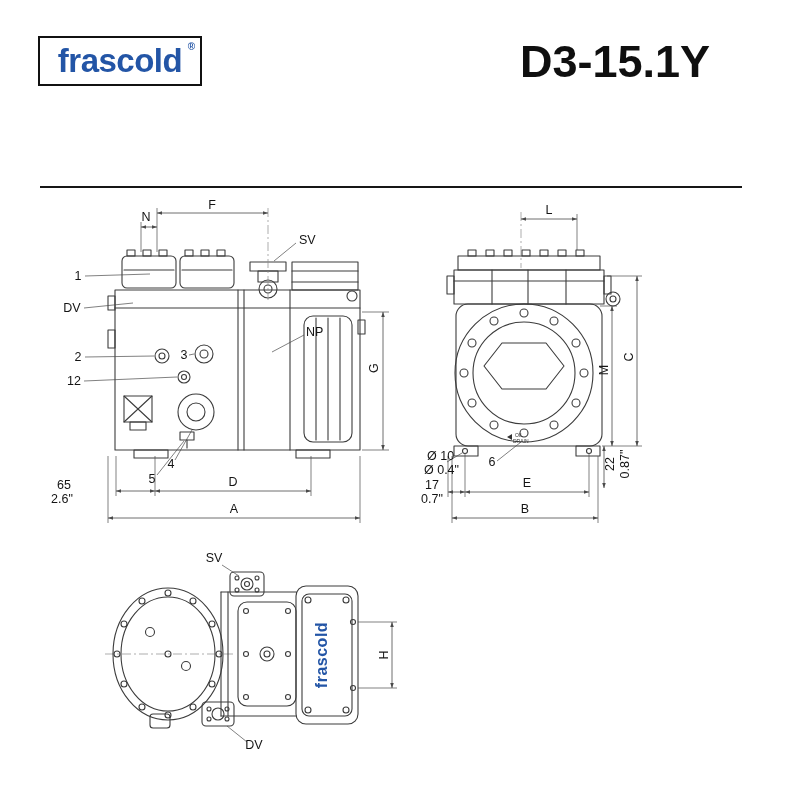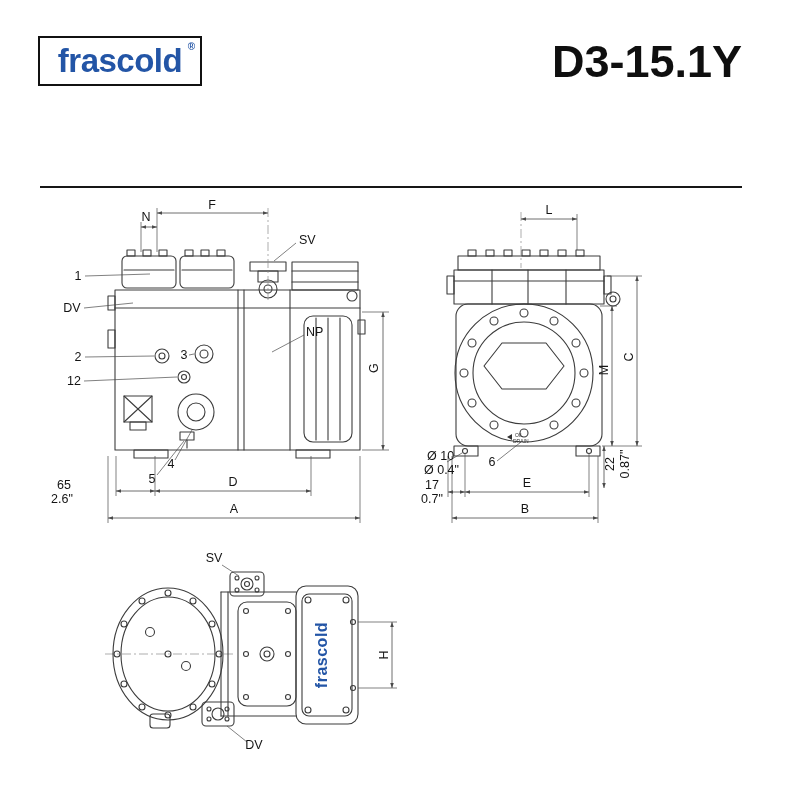--- a/index.html
+++ b/index.html
@@ -3,21 +3,21 @@
 <meta charset="utf-8">
 <style>
   * { margin:0; padding:0; box-sizing:border-box; }
   html,body { width:800px; height:785px; }
   body { background:#ffffff; position:relative; font-family:"Liberation Sans", sans-serif; overflow:hidden; }
 
   .logo-box { position:absolute; left:38px; top:36px; width:164px; height:50px;
               border:2px solid #111; display:flex; align-items:center; justify-content:center; }
   .logo-text { font-weight:bold; font-size:33px; color:#2355a6; letter-spacing:-0.5px; }
   .logo-reg  { position:absolute; top:3px; right:5px; font-size:10px; font-weight:bold; color:#2355a6; }
-  .model-title { position:absolute; left:520px; top:36px; width:222px; text-align:right;
+  .model-title { position:absolute; left:520px; top:36px; width:222px; text-align:left;
                  font-size:45px; font-weight:bold; color:#0f0f0f; }
   .rule { position:absolute; left:40px; top:186px; width:702px; height:2px; background:#161616; }
 
   svg.drawing { position:absolute; left:0; top:0; }
   .ln  { stroke:#3c3c3c; stroke-width:1.1; fill:none; stroke-linejoin:round; stroke-linecap:round; }
   .dim { stroke:#4a4a4a; stroke-width:0.8; fill:none; }
   .ext { stroke:#4a4a4a; stroke-width:0.7; fill:none; }
   .cl  { stroke:#8a8a8a; stroke-width:0.7; fill:none; stroke-dasharray:9 3 2 3; }
   .lbl { font-family:"Liberation Sans", sans-serif; font-size:12.5px; fill:#141414; }
   .tiny{ font-family:"Liberation Sans", sans-serif; font-size:5px; fill:#333; }

